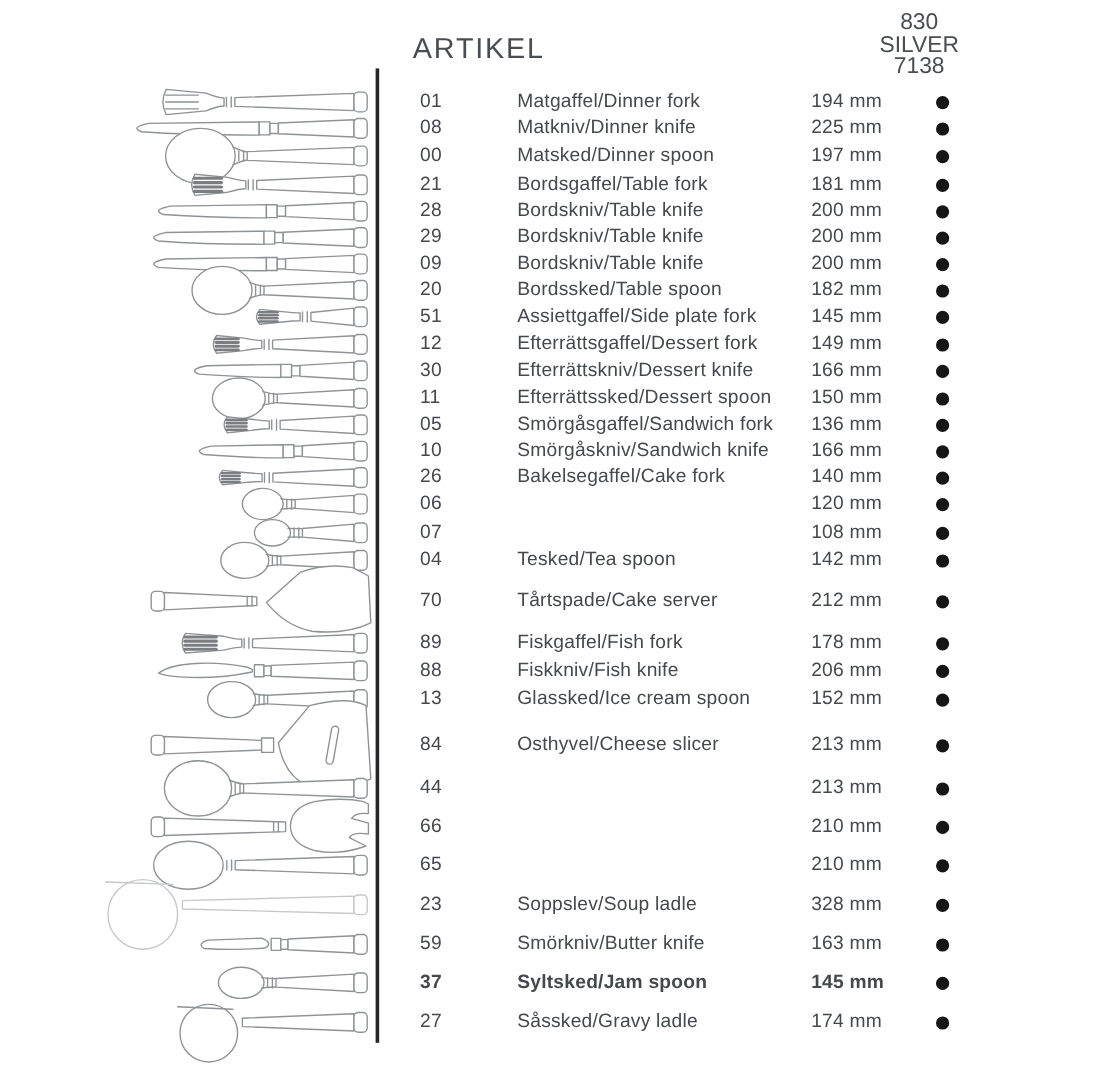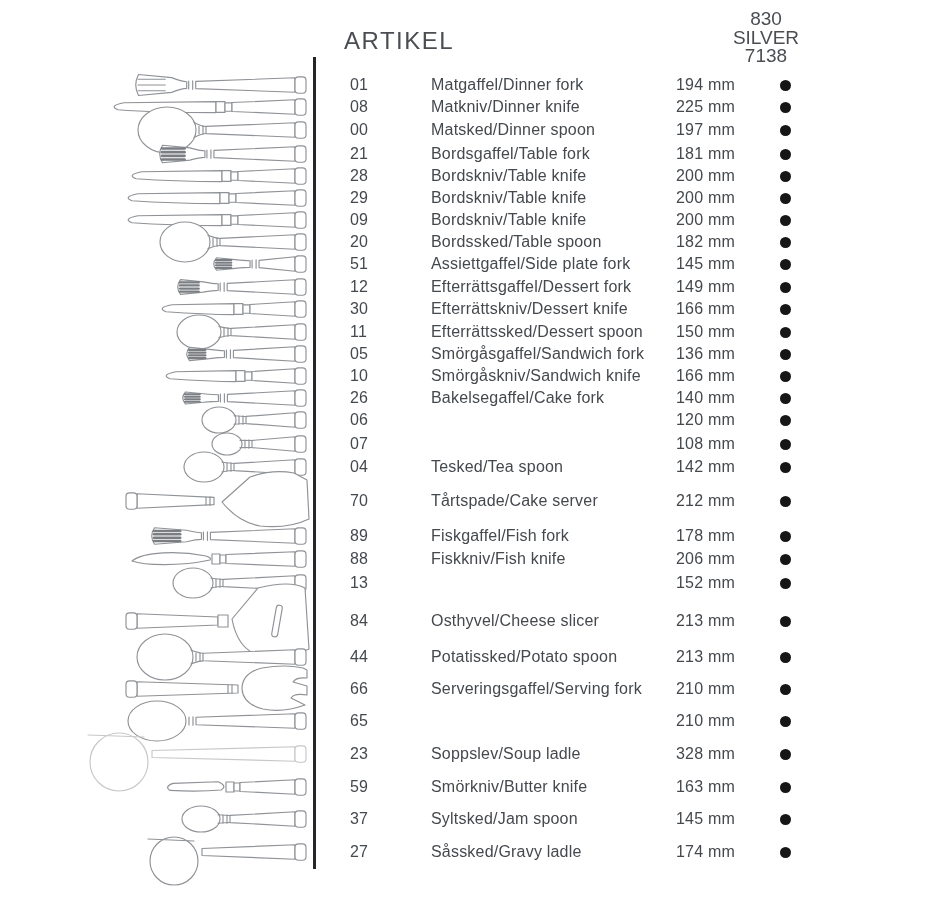--- a/index.html
+++ b/index.html
@@ -380,59 +380,58 @@
         <span class="dot"></span>
       </div>
       <div class="row" style="top: 548px;">
         <span class="code">88</span>
         <span class="label">Fiskkniv/Fish knife</span>
         <span class="len">206 mm</span>
         <span class="dot"></span>
       </div>
       <div class="row" style="top: 572px;">
         <span class="code">13</span>
+        <span class="label">Glassked/Ice cream spoon</span>
         <span class="len">152 mm</span>
         <span class="dot"></span>
       </div>
       <div class="row" style="top: 610px;">
         <span class="code">84</span>
         <span class="label">Osthyvel/Cheese slicer</span>
         <span class="len">213 mm</span>
         <span class="dot"></span>
       </div>
       <div class="row" style="top: 646px;">
         <span class="code">44</span>
-        <span class="label">Potatissked/Potato spoon</span>
         <span class="len">213 mm</span>
         <span class="dot"></span>
       </div>
       <div class="row" style="top: 678px;">
         <span class="code">66</span>
-        <span class="label">Serveringsgaffel/Serving fork</span>
         <span class="len">210 mm</span>
         <span class="dot"></span>
       </div>
       <div class="row" style="top: 710px;">
         <span class="code">65</span>
         <span class="len">210 mm</span>
         <span class="dot"></span>
       </div>
       <div class="row" style="top: 743px;">
         <span class="code">23</span>
         <span class="label">Soppslev/Soup ladle</span>
         <span class="len">328 mm</span>
         <span class="dot"></span>
       </div>
       <div class="row" style="top: 776px;">
         <span class="code">59</span>
         <span class="label">Smörkniv/Butter knife</span>
         <span class="len">163 mm</span>
         <span class="dot"></span>
       </div>
-      <div class="row" style="top: 808px;">
+      <div class="row" style="top: 808px; font-weight: bold;">
         <span class="code">37</span>
         <span class="label">Syltsked/Jam spoon</span>
         <span class="len">145 mm</span>
         <span class="dot"></span>
       </div>
       <div class="row" style="top: 841px;">
         <span class="code">27</span>
         <span class="label">Såssked/Gravy ladle</span>
         <span class="len">174 mm</span>
         <span class="dot"></span>

